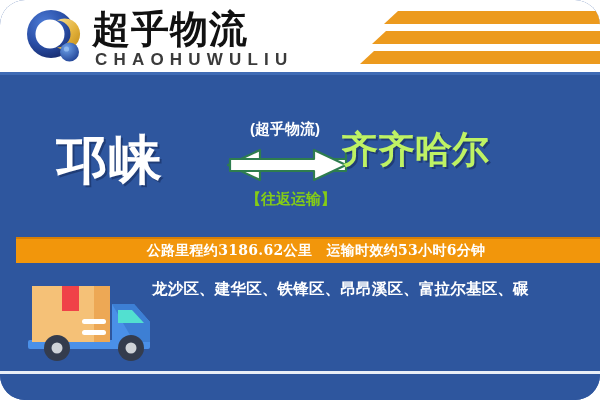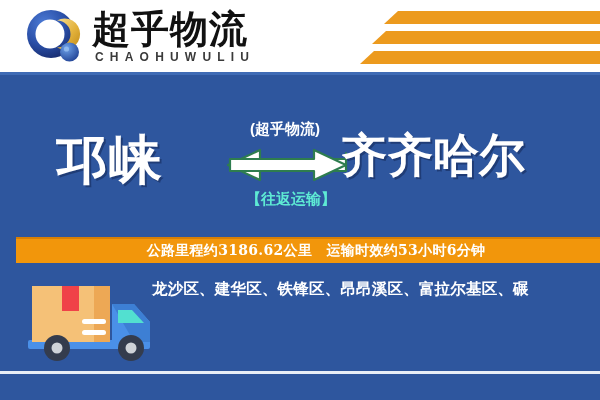--- a/index.html
+++ b/index.html
@@ -10,20 +10,21 @@
   body {
     font-family: "Liberation Sans", "DejaVu Sans", sans-serif;
   }
 
   #banner {
     position: relative;
     width: 600px;
     height: 400px;
     overflow: hidden;
     background: #2E569E;
+    border-radius: 25px;
   }
 
   
   #header {
     position: absolute;
     left: 0; top: 0;
     width: 600px;
     height: 72px;
     background: #ffffff;
     overflow: hidden;
@@ -42,21 +43,21 @@
     font-weight: bold;
     letter-spacing: 1px;
     color: #111111;
     line-height: 42px;
     white-space: nowrap;
   }
 
   #brand-pinyin {
     position: absolute;
     left: 95px; top: 50px;
-    font-size: 12px;
+    font-size: 17px;
     font-weight: bold;
     letter-spacing: 6.2px;
     color: #3a3a3a;
     white-space: nowrap;
   }
 
   .hstripe {
     position: absolute;
     height: 13px;
     background: #EC9A1E;
@@ -89,23 +90,23 @@
     font-weight: bold;
     color: #ffffff;
     white-space: nowrap;
     text-shadow: 2px 2px 0 rgba(20,40,85,0.55);
   }
 
   #dest-city {
     position: absolute;
     left: 341px; top: 125px;
     font-family: Liberation Mono, monospace;
-    font-size: 46px;
-    font-weight: bold;
-    color: #ffffff;
+    font-size: 37px;
+    font-weight: bold;
+    color: #bef264;
     white-space: nowrap;
     text-shadow: 2px 2px 0 rgba(20,40,85,0.55);
   }
 
   #direct-note {
     position: absolute;
     left: 250px; top: 120px;
     font-size: 15px;
     font-weight: bold;
     color: #ffffff;
@@ -116,21 +117,21 @@
     position: absolute;
     left: 226px; top: 148px;
     width: 122px; height: 34px;
   }
 
   #roundtrip-note {
     position: absolute;
     left: 246px; top: 190px;
     font-size: 15px;
     font-weight: bold;
-    color: #5eead4;
+    color: #84cc16;
     white-space: nowrap;
   }
 
   
   #info-bar {
     position: absolute;
     left: 16px; top: 237px;
     width: 600px; height: 26px;
     background: #F2960B;
     border-top: 2px solid #D77F06;

